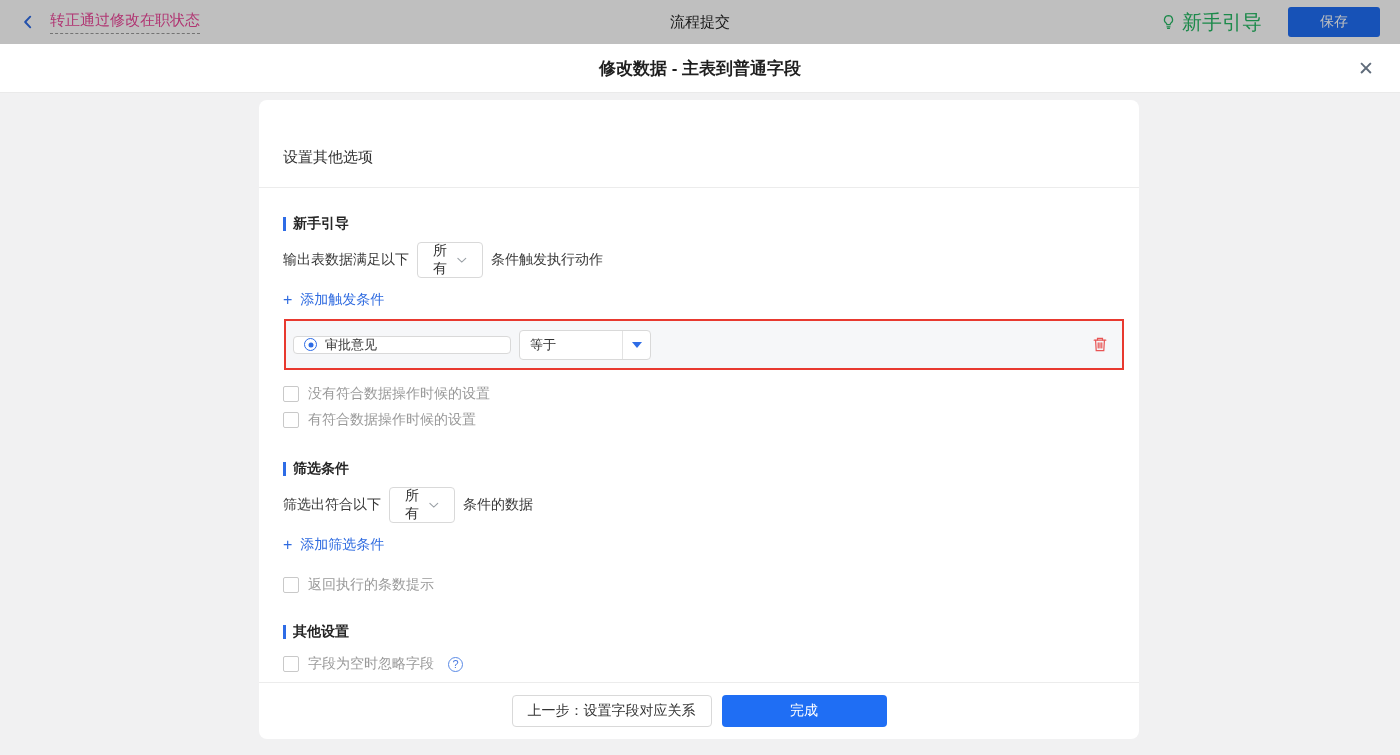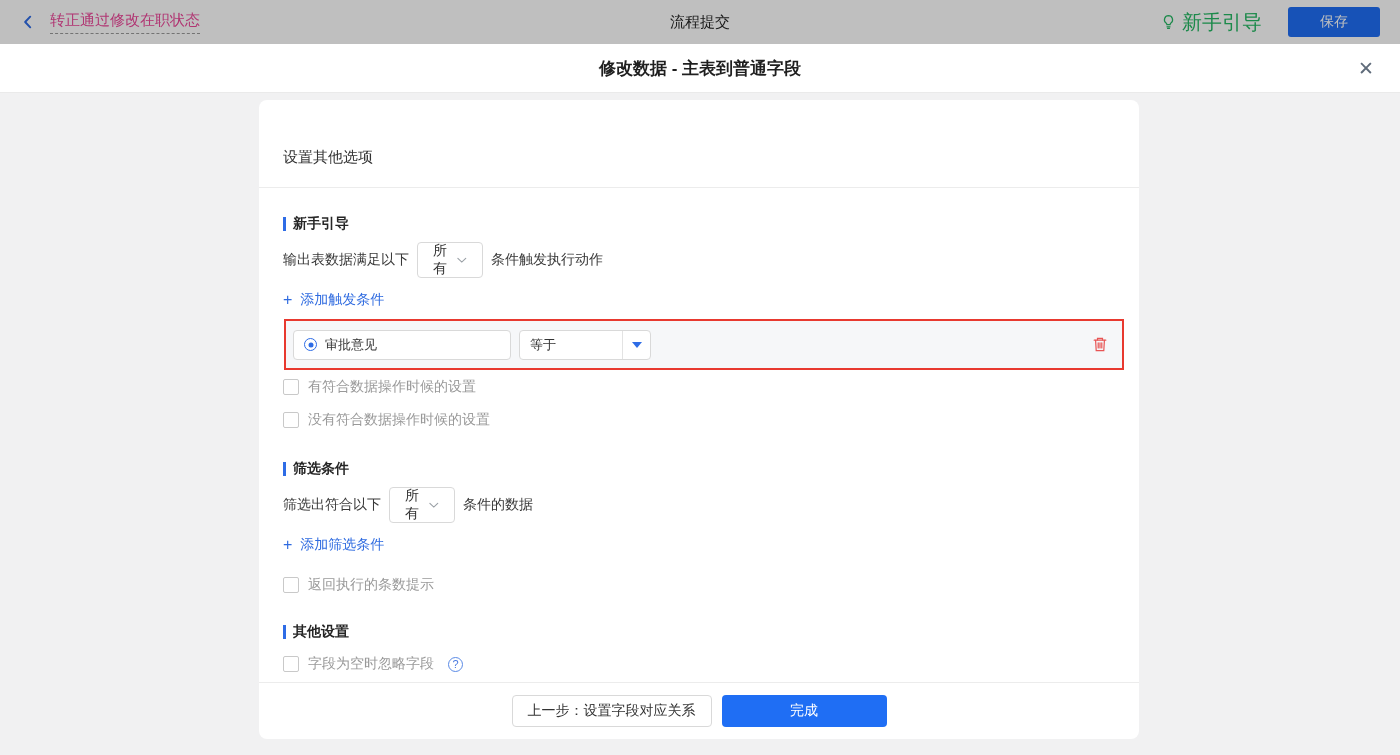--- a/index.html
+++ b/index.html
@@ -77,21 +77,21 @@
 
   .add-link { display:inline-flex; align-items:center; gap:8px; margin-top:12px; color:#2f6be0; font-size:14px; cursor:pointer; height:20px; }
   .plus { font-size:16px; line-height:1; }
 
   .cond-row {
     margin-top:9px; margin-left:1px; width:840px; height:51px;
     border:2px solid #e8392f; background:#f6f7f9;
     display:flex; align-items:center; padding:0 14px 0 7px;
   }
   .field-input {
-    width:218px; height:30px; background:#fff; border:1px solid #d9d9d9; border-radius:4px;
+    width:218px; height:18px; background:#fff; border:1px solid #d9d9d9; border-radius:4px;
     display:flex; align-items:center; gap:8px; padding:0 10px; font-size:13px; color:#333; cursor:pointer;
   }
   .radio-ic { width:13px; height:13px; border:1px solid #2e6ce6; border-radius:50%; position:relative; flex:none; }
   .radio-ic::after {
     content:""; position:absolute; left:50%; top:50%; transform:translate(-50%,-50%);
     width:5px; height:5px; border-radius:50%; background:#2e6ce6;
   }
   .op-select {
     margin-left:8px; width:132px; height:30px; background:#fff; border:1px solid #d9d9d9;
     border-radius:4px; display:flex; align-items:center; font-size:13px; color:#333;
@@ -207,27 +207,27 @@
       <span class="trash">
         <svg width="16" height="17" viewBox="0 0 16 17" fill="none" stroke="#e85454" stroke-width="1.2" stroke-linecap="round">
           <path d="M2.2 4.2h11.6"></path>
           <path d="M5.5 4V2.4h5V4"></path>
           <path d="M3.6 4.4l.6 10.2h7.6l.6-10.2"></path>
           <path d="M6.2 6.8v5.2M8 6.8v5.2M9.8 6.8v5.2"></path>
         </svg>
       </span>
     </div>
 
+    <div class="cb-row mt15">
+      <span class="cb"></span>
+      <span>没有符合数据操作时候的设置</span>
+    </div>
     <div class="cb-row mt8">
       <span class="cb"></span>
       <span>有符合数据操作时候的设置</span>
-    </div>
-    <div class="cb-row mt15">
-      <span class="cb"></span>
-      <span>没有符合数据操作时候的设置</span>
     </div>
 
     
     <div class="sec-title mt30">
       <i class="sec-bar"></i>
       <span>筛选条件</span>
     </div>
 
     <div class="inline-row">
       <span>筛选出符合以下</span>

